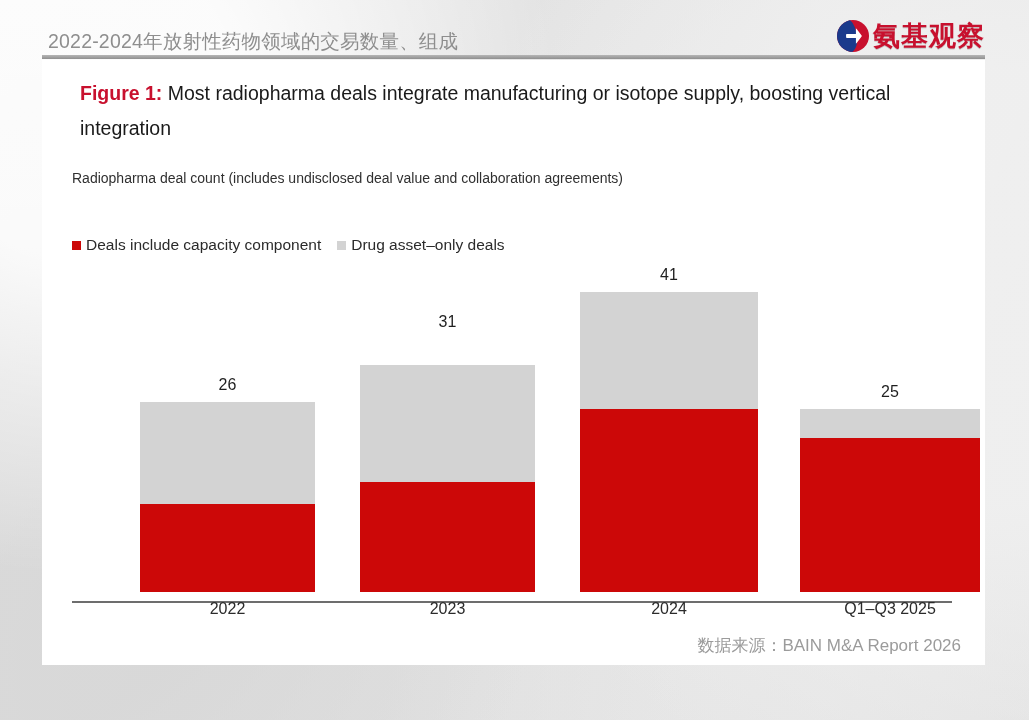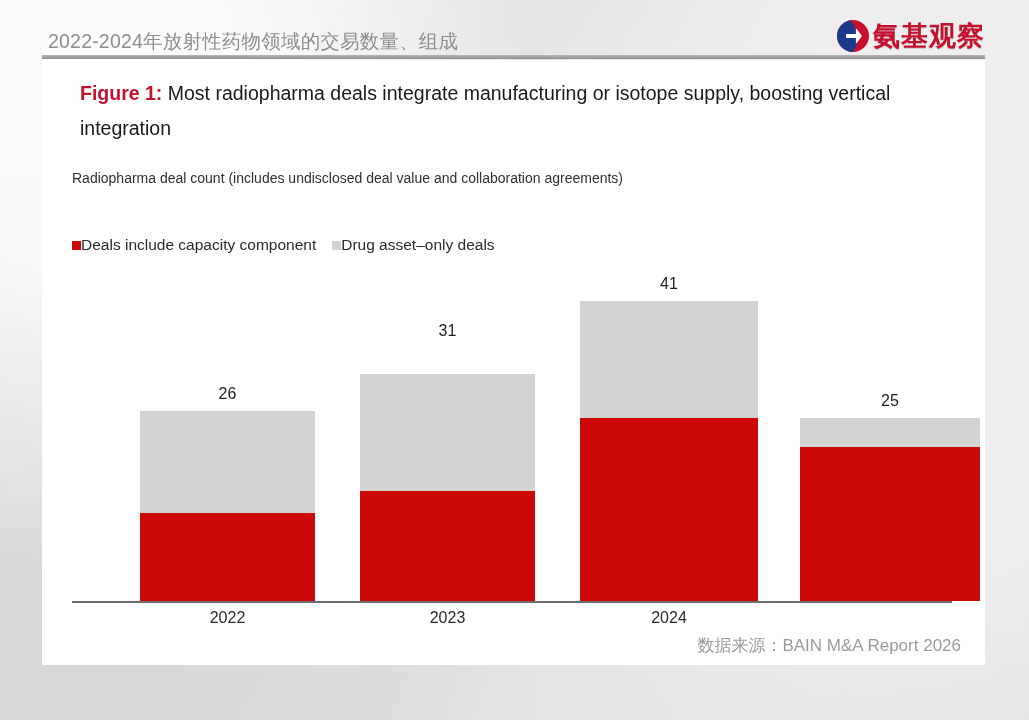--- a/index.html
+++ b/index.html
@@ -115,42 +115,42 @@
   
   #legend {
     position: absolute;
     left: 30px; top: 176px;
     display: flex;
     align-items: center;
     gap: 16px;
     font-size: 15.5px;
     color: #2b2b2b;
   }
-  .legend-item { display: flex; align-items: center; }
+  .legend-item { display: flex; align-items: center; gap: 5px; }
   .legend-swatch {
     width: 9px; height: 9px;
     display: inline-block;
     flex: 0 0 auto;
   }
 
   
   #plot {
     position: absolute;
     left: 30px; top: 232px;
     width: 890px; height: 340px;
   }
   #axis-line {
     position: absolute;
     left: 0; bottom: 29px;
     width: 880px; height: 2px;
     background: #6d6d6d;
   }
   .bar-group {
     position: absolute;
-    bottom: 31px;
+    bottom: 40px;
     display: flex;
     flex-direction: column;
     justify-content: flex-end;
     align-items: stretch;
   }
   .seg-gray { background: #d3d3d3; width: 100%; }
   .seg-red  { background: #cc0808; width: 100%; }
   .bar-total {
     position: absolute;
     left: 0; width: 100%;
@@ -228,18 +228,19 @@
         <div class="bar-group" style="left: 508px; width: 178px; height: 300px;">
           <div class="bar-total" style="top: -26px;">41</div>
           <div class="seg-gray" style="height: 117.073px; background: rgb(211, 211, 211);"></div>
           <div class="seg-red" style="height: 182.927px; background: rgb(204, 8, 8);"></div>
           <div class="bar-cat">2024</div>
         </div>
         <div class="bar-group" style="left: 728px; width: 180px; height: 182.927px; border-radius: 23px;">
           <div class="bar-total" style="top: -26px;">25</div>
           <div class="seg-gray" style="height: 29.2683px; background: rgb(211, 211, 211);"></div>
           <div class="seg-red" style="height: 153.659px; background: rgb(204, 8, 8);"></div>
+          <div class="bar-cat">Q1–Q3 2025</div>
         </div>
       </div>
   </div>
 
   <div id="source">数据来源：BAIN M&amp;A Report 2026</div>
 </div>
 
 </body></html>

